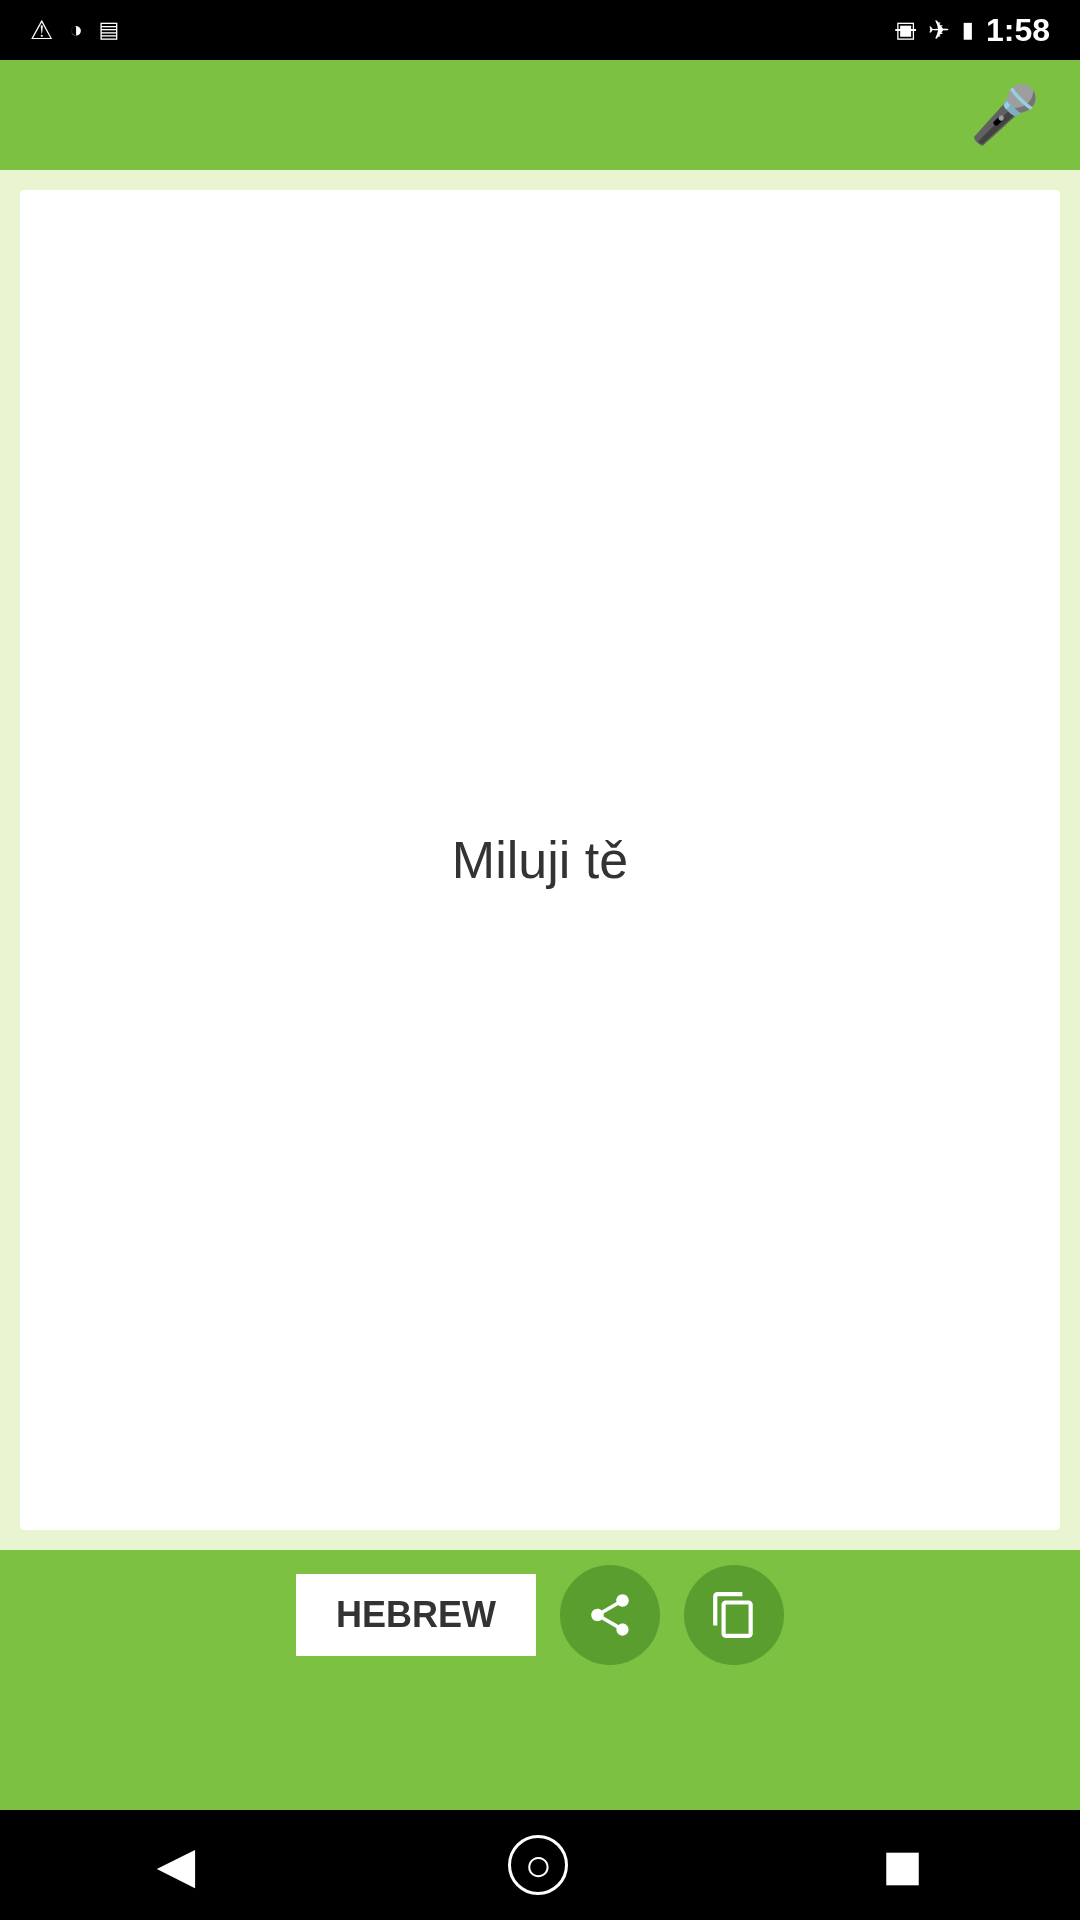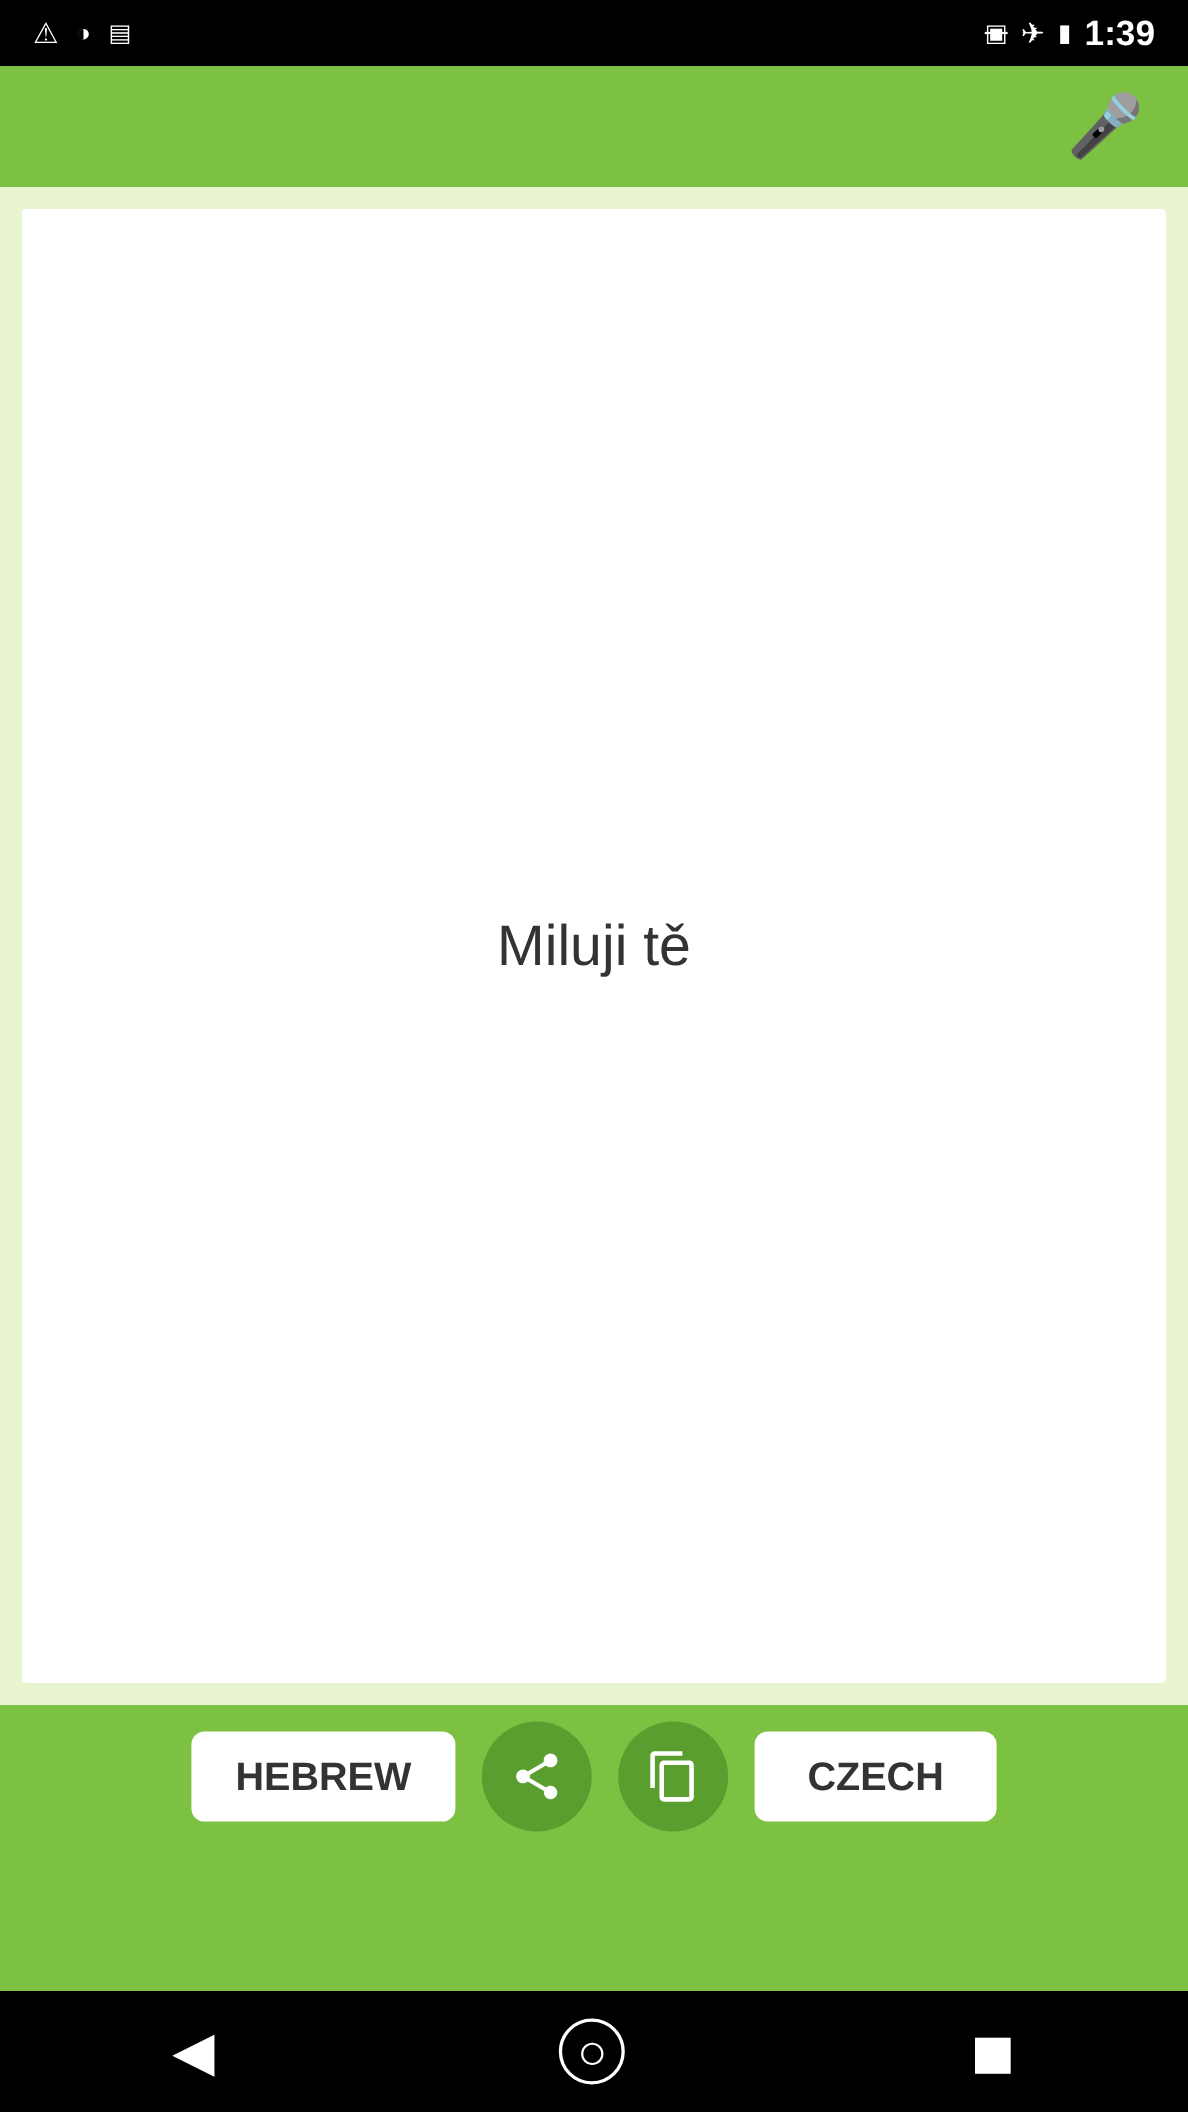--- a/index.html
+++ b/index.html
@@ -107,21 +107,21 @@
       align-items: center;
       justify-content: center;
       gap: 24px;
       padding: 0 30px;
       flex-shrink: 0;
     }
 
     .lang-button {
       background: #fff;
       border: none;
-      border-radius: 12px;
+      border-radius: 0;
       padding: 20px 40px;
       font-size: 36px;
       font-weight: bold;
       color: #333;
       cursor: pointer;
       min-width: 220px;
       text-align: center;
     }
 
     .action-button {
@@ -198,21 +198,21 @@
 <div class="status-bar">
   <div class="status-bar-left">
     <span class="status-icon">⚠</span>
     <span class="status-icon" style="font-size:22px;">◑</span>
     <span class="status-icon" style="font-size:22px;">▤</span>
   </div>
   <div class="status-bar-right">
     <span class="status-icon" style="font-size:22px;text-decoration:line-through;">▣</span>
     <span class="status-icon">✈</span>
     <span class="status-icon" style="font-size:22px;">▮</span>
-    <span class="status-time">1:39</span>
+    <span class="status-time">1:58</span>
   </div>
 </div>
 
 <div class="top-bar">
   <button class="nav-button">
     <span class="mic-icon">🎤</span>
   </button>
 </div>
 
 <div class="main-content">
@@ -229,21 +229,20 @@
         <path d="M18 16.08c-.76 0-1.44.3-1.96.77L8.91 12.7c.05-.23.09-.46.09-.7s-.04-.47-.09-.7l7.05-4.11c.54.5 1.25.81 2.04.81 1.66 0 3-1.34 3-3s-1.34-3-3-3-3 1.34-3 3c0 .24.04.47.09.7L8.04 9.81C7.5 9.31 6.79 9 6 9c-1.66 0-3 1.34-3 3s1.34 3 3 3c.79 0 1.5-.31 2.04-.81l7.12 4.16c-.05.21-.08.43-.08.65 0 1.61 1.31 2.92 2.92 2.92s2.92-1.31 2.92-2.92c0-1.61-1.31-2.92-2.92-2.92z"></path>
       </svg>
     </button>
 
     <button class="action-button">
       <svg width="50" height="50" viewBox="0 0 24 24" fill="white">
         <path d="M16 1H4c-1.1 0-2 .9-2 2v14h2V3h12V1zm3 4H8c-1.1 0-2 .9-2 2v14c0 1.1.9 2 2 2h11c1.1 0 2-.9 2-2V7c0-1.1-.9-2-2-2zm0 16H8V7h11v14z"></path>
       </svg>
     </button>
 
-    <button class="lang-button">CZECH</button>
   </div>
 
 
   <div class="bottom-bar"></div>
 
 </div>
 
 <div class="nav-bar">
   <button class="nav-button">
     <span class="nav-icon">◀</span>

